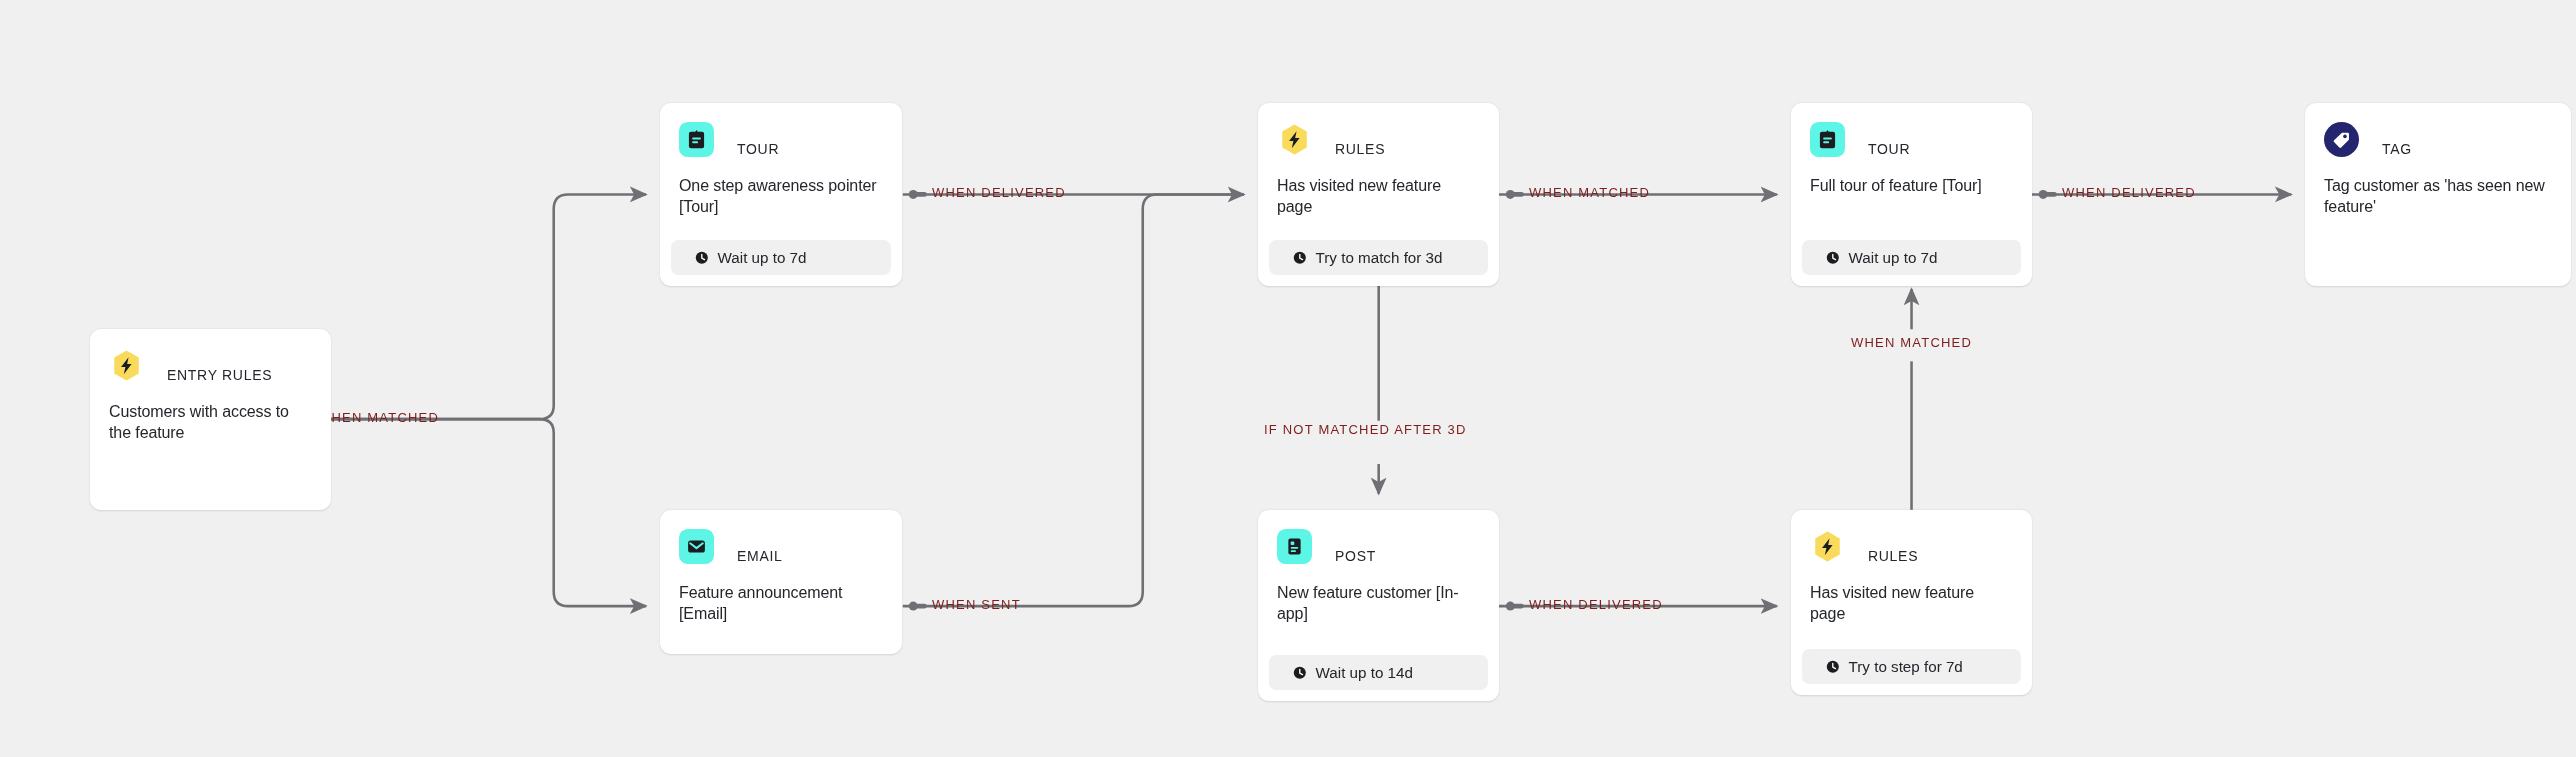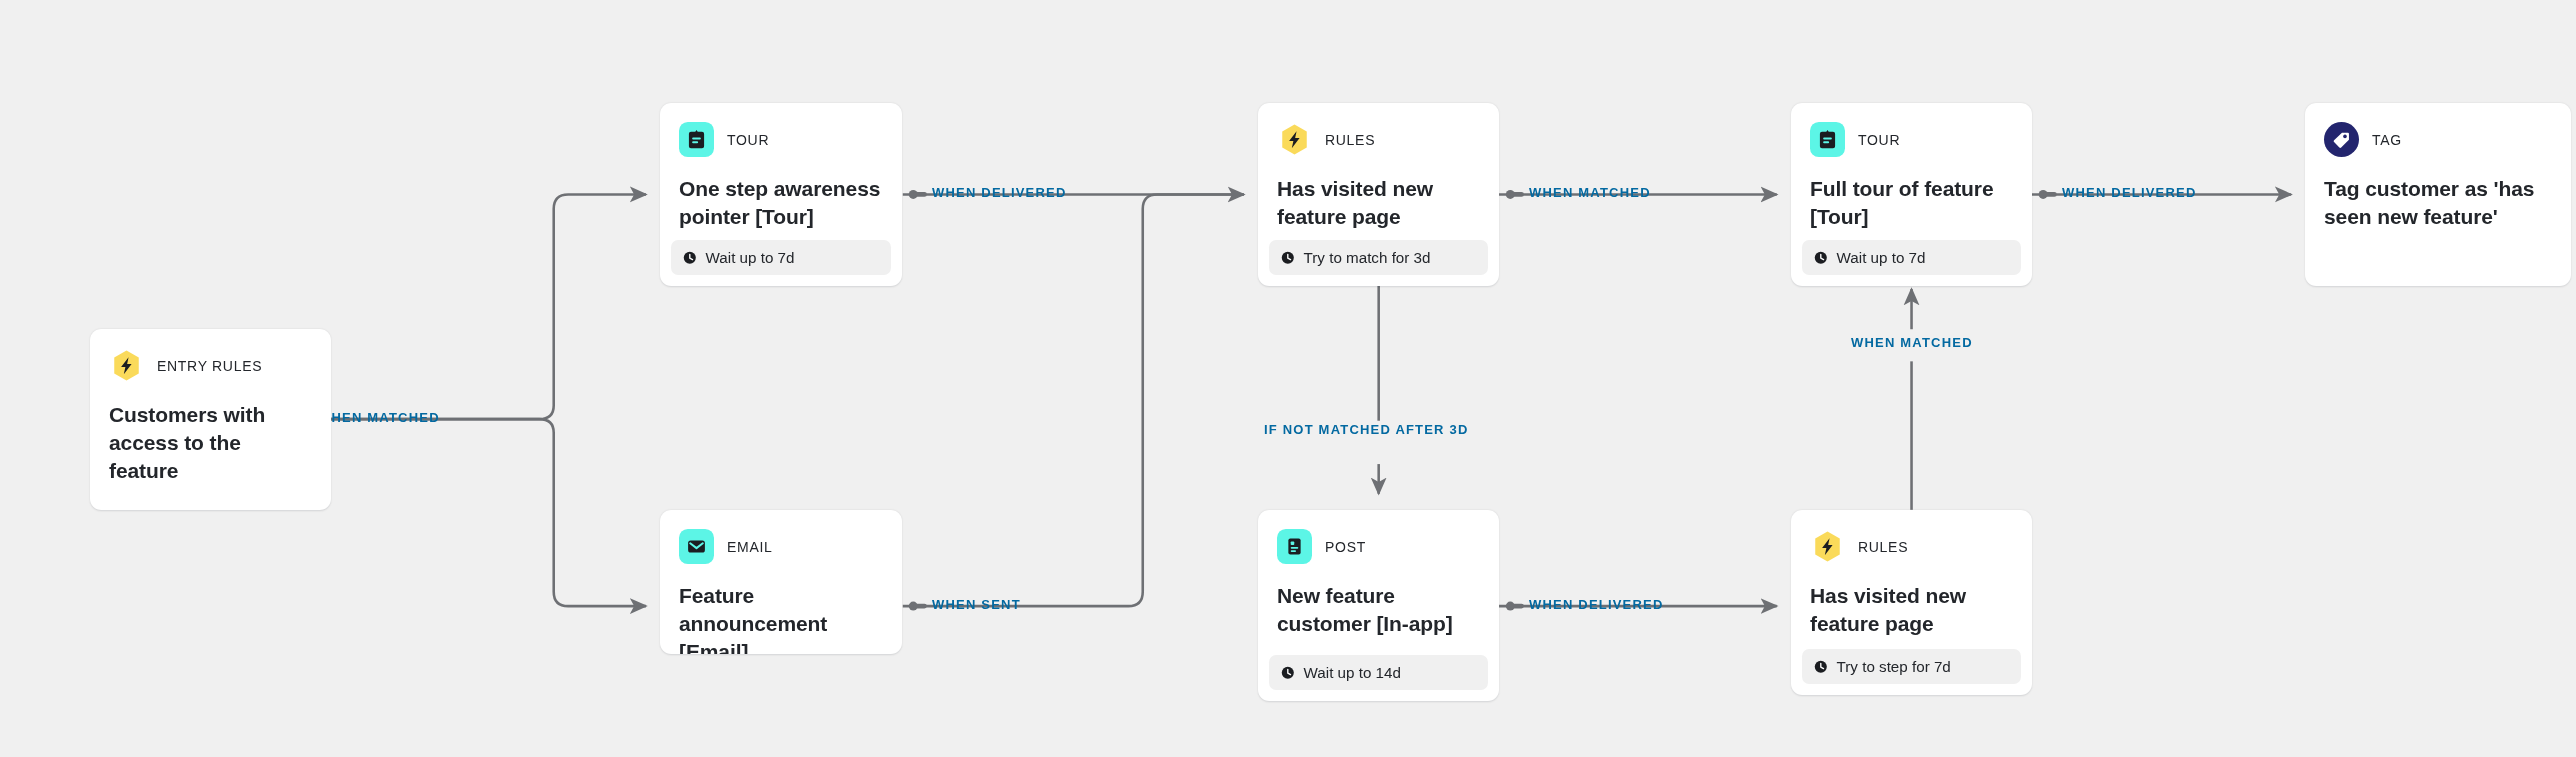--- a/index.html
+++ b/index.html
@@ -17,54 +17,54 @@
   .node{
     position:absolute;
     background:#ffffff;
     border-radius:11.2px;
     box-shadow:0 0.8px 1.6px rgba(16,24,40,.06),0 0.8px 2.4px rgba(16,24,40,.07);
     display:flex;flex-direction:column;
     box-sizing:border-box;
     overflow:hidden;
   }
   .node-body{padding:19px 19px 0 19px;flex:1 1 auto;}
-  .node-head{display:flex;align-items:center;gap:13px;margin-bottom:17.7px;}
+  .node-head{display:flex;align-items:flex-end;gap:23px;margin-bottom:17.7px;}
 
   .badge{
     width:35px;height:35px;flex:0 0 35px;
     display:flex;align-items:center;justify-content:center;
   }
   .badge.sq{background:#5cf5e6;border-radius:8.8px;}
   .badge.hex{background:transparent;}
   .badge.circ{background:#23256e;border-radius:50%;}
 
   .kind{
     font-size:14px;letter-spacing:0.7px;
     color:#23262b;font-weight:400;white-space:nowrap;
   }
   .title{
-    font-size:21px;line-height:1.33;
-    color:#23262b;font-weight:700;
+    font-size:16px;line-height:1.33;
+    color:#23262b;font-weight:400;
     letter-spacing:-0.1px;
   }
   .node-foot{
     margin:0 11.2px 11.2px 11.2px;
     background:#f0f0f0;border-radius:7.2px;
     height:35px;display:flex;align-items:center;gap:8.8px;
-    padding:0 12px;box-sizing:border-box;
+    padding:0 24px;box-sizing:border-box;
   }
   .foot-text{font-size:15.2px;color:#23262b;white-space:nowrap;}
   .clock{flex:0 0 13.6px;width:13.6px;height:13.6px;display:block;}
 
   
   .elabel{
     position:absolute;
     font-size:13px;letter-spacing:1.2px;
-    color:#0369a1;white-space:nowrap;
-    font-weight:700;
+    color:#7f1d1d;white-space:nowrap;
+    font-weight:400;
   }
 </style>
 </head>
 <body style="background: rgb(240, 240, 240);">
 
 <div id="canvas">
 
   <svg id="edges" viewBox="0 0 3210 944" xmlns="http://www.w3.org/2000/svg">
     <defs>
       <marker id="arrow" viewBox="0 0 10 10" refX="9" refY="5" markerWidth="7" markerHeight="7" orient="auto-start-reverse">

